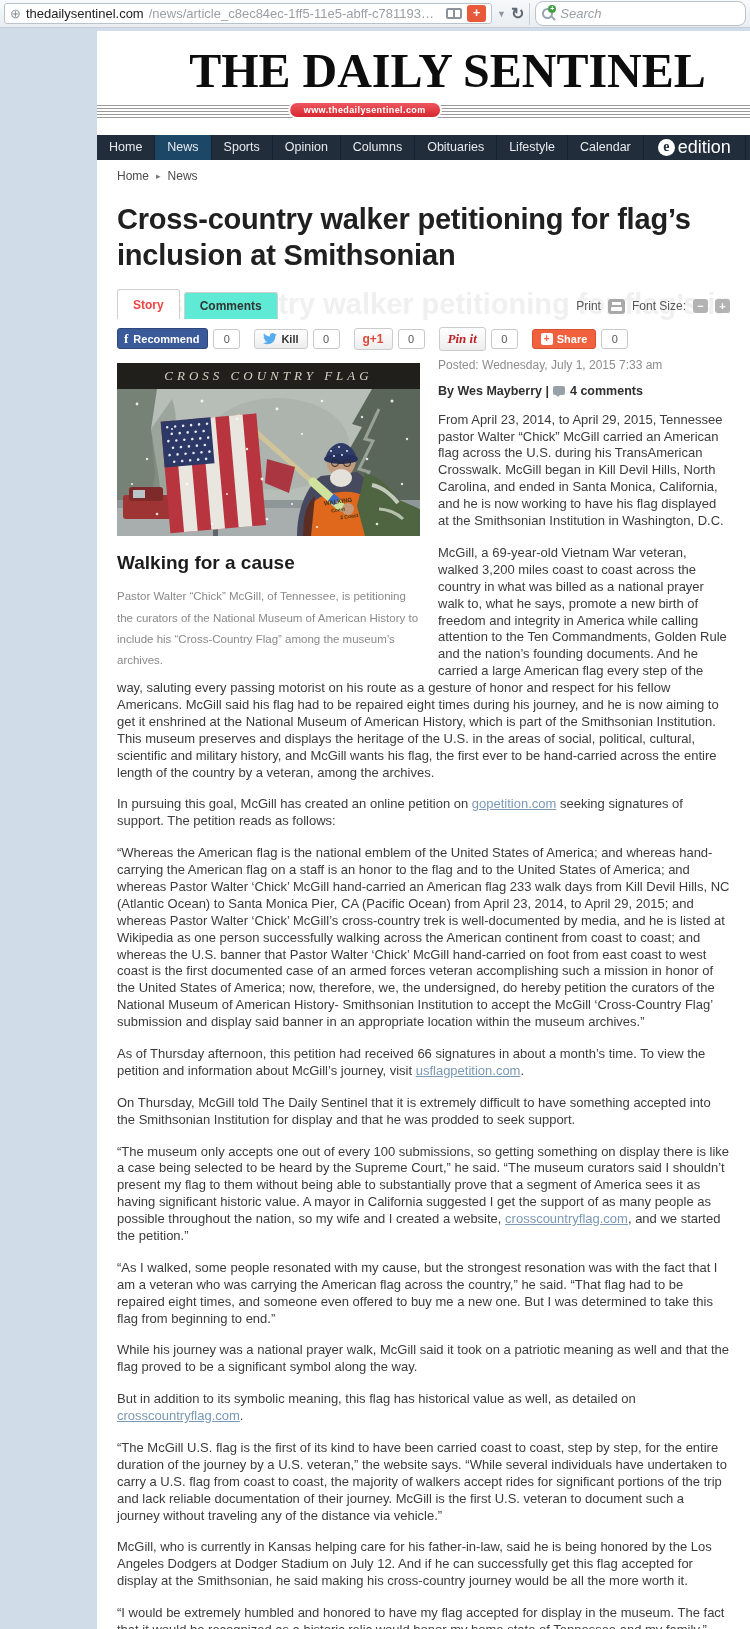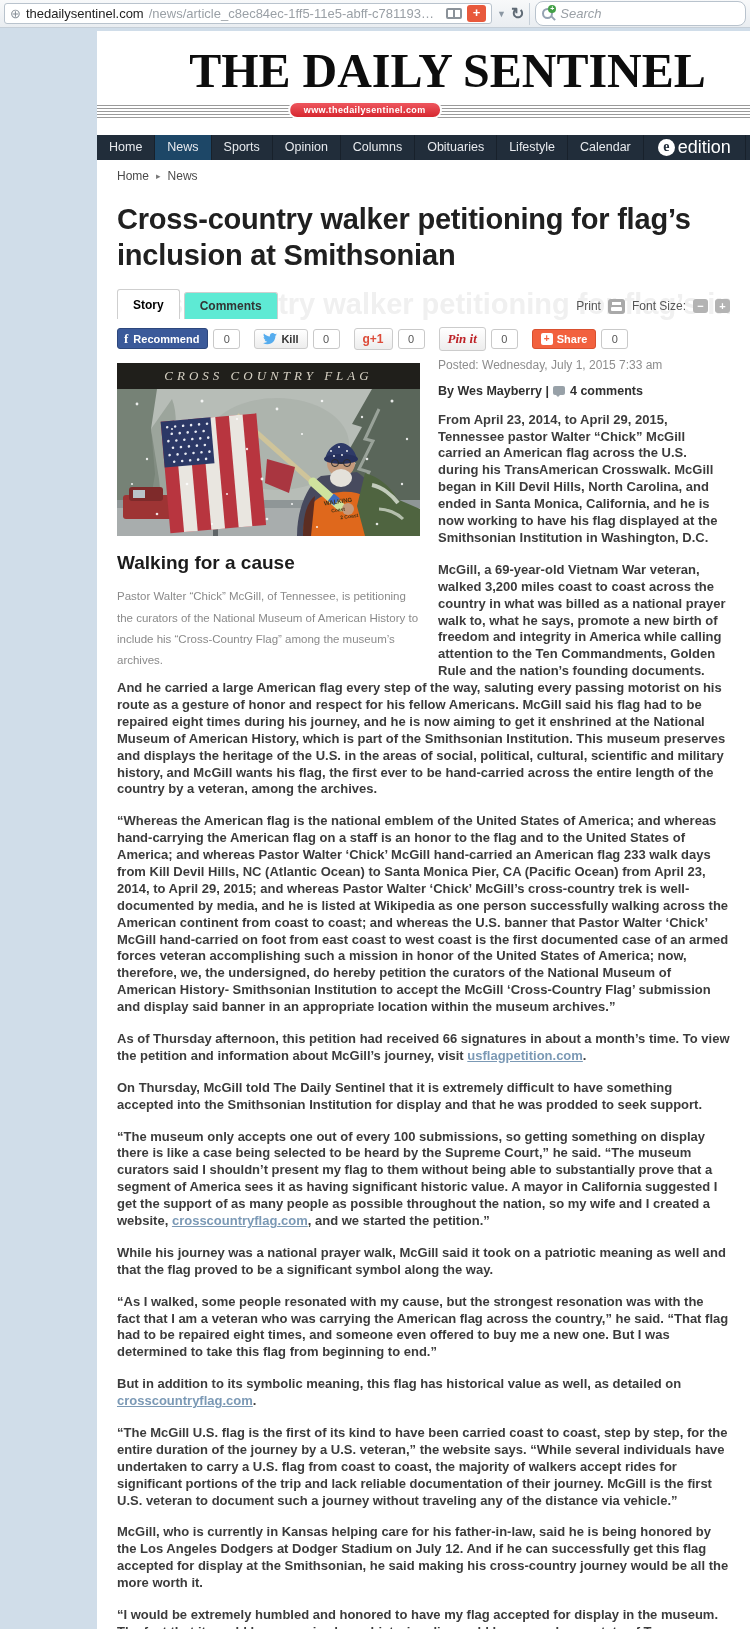--- a/index.html
+++ b/index.html
@@ -71,21 +71,21 @@
   .crumb-arrow { color: #777; font-size: 9px; }
   
   .headline { margin: 15px 20px 0; font-size: 29px; font-weight: bold; color: #202020; line-height: 1.24; letter-spacing: -0.2px; }
   
   .tabs-row { position: relative; margin: 17px 20px 0; height: 28px; display: flex; align-items: flex-end; }
   .ghost-title { position: absolute; left: 0; top: -3px; width: 100%; overflow: hidden; white-space: nowrap;
     font-size: 29px; font-weight: bold; color: #f0f0f0; z-index: 0; pointer-events: none; }
   .tab { position: relative; z-index: 1; font-size: 12px; font-weight: bold; color: #333;
     background: #5eead4; border: 1px solid #cfcfcf; border-bottom: none; border-radius: 3px 3px 0 0;
     padding: 6px 15px; margin-right: 4px; cursor: pointer; }
-  .tab.active { background: #fff; color: #000000; padding: 8px 15px 7px; }
+  .tab.active { background: #fff; color: #ef4444; padding: 8px 15px 7px; }
   .story-tools { margin-left: auto; display: flex; align-items: center; gap: 7px; font-size: 12px; color: #555;
     z-index: 1; padding-bottom: 5px; }
   .print-box { width: 17px; height: 15px; background: #a9a9a9; border-radius: 3px; position: relative; cursor: pointer; }
   .print-box::before { content:""; position: absolute; left: 4px; top: 3px; width: 9px; height: 3px; background: #fff; }
   .print-box::after { content:""; position: absolute; left: 3px; top: 8px; width: 11px; height: 4px; background: #fff; border-radius: 1px; }
   .size-btn { width: 15px; height: 14px; background: #b3b3b3; border-radius: 3px; color: #fff; font-weight: bold;
     font-size: 11px; line-height: 14px; text-align: center; cursor: pointer; }
   
   .social-row { margin: 9px 20px 0; display: flex; align-items: center; gap: 5px; height: 22px; }
   .count-box { min-width: 27px; text-align: center; border: 1px solid #c9c9c9; border-radius: 3px;
@@ -107,21 +107,21 @@
   .photo-banner { background: #201f1b; color: #d6d1c4; font-family: "Liberation Serif", serif;
     font-size: 13px; letter-spacing: 4px; text-align: center; padding: 5px 0 4px; font-style: italic; }
   .photo-box svg { display: block; }
   .photo-headline { font-size: 19px; font-weight: bold; color: #1c1c1c; margin: 15px 0 11px; }
   .photo-caption { font-size: 11.5px; color: #8a8a8a; line-height: 1.85; }
   .posted { margin: 4px 0 0; color: #8d8d8d; font-size: 12px; }
   .byline { margin: 10px 0 12px; font-weight: bold; font-size: 12.5px; color: #2f2f2f; display: flow-root; }
   .bubble { display: inline-block; width: 12px; height: 9px; background: #98a1a8; border-radius: 2px;
     position: relative; margin: 0 5px 0 4px; }
   .bubble::after { content:""; position: absolute; left: 2px; bottom: -5px; border: 3px solid transparent; border-top-color: #98a1a8; }
-  .article-body p { margin: 0 0 15px; font-weight: bold; }
+  .article-body p { margin: 0 0 15px; }
   .article-body a { color: #7b99b5; text-decoration: underline; cursor: pointer; }
 </style>
 </head>
 <body>
 
 <div class="browser-bar">
   <div class="url-field">
     <span class="globe">⊕</span>
     <span class="url-domain">thedailysentinel.com</span>
     <span class="url-path">/news/article_c8ec84ec-1ff5-11e5-abff-c781193df20c.html</span>
@@ -342,26 +342,27 @@
     </div>
 
     <p class="posted">Posted: Wednesday, July 1, 2015 7:33 am</p>
     <p class="byline">
       <span>By Wes Mayberry |</span><span class="bubble"></span><span>4 comments</span>
     </p>
 
     <div class="article-body">
         <p>From April 23, 2014, to April 29, 2015, Tennessee pastor Walter “Chick” McGill carried an American flag across the U.S. during his TransAmerican Crosswalk. McGill began in Kill Devil Hills, North Carolina, and ended in Santa Monica, California, and he is now working to have his flag displayed at the Smithsonian Institution in Washington, D.C.</p>
         <p>McGill, a 69-year-old Vietnam War veteran, walked 3,200 miles coast to coast across the country in what was billed as a national prayer walk to, what he says, promote a new birth of freedom and integrity in America while calling attention to the Ten Commandments, Golden Rule and the nation’s founding documents. And he carried a large American flag every step of the way, saluting every passing motorist on his route as a gesture of honor and respect for his fellow Americans. McGill said his flag had to be repaired eight times during his journey, and he is now aiming to get it enshrined at the National Museum of American History, which is part of the Smithsonian Institution. This museum preserves and displays the heritage of the U.S. in the areas of social, political, cultural, scientific and military history, and McGill wants his flag, the first ever to be hand-carried across the entire length of the country by a veteran, among the archives.</p>
+        <p>In pursuing this goal, McGill has created an online petition on <a href="#">gopetition.com</a> seeking signatures of support. The petition reads as follows:</p>
         <p>“Whereas the American flag is the national emblem of the United States of America; and whereas hand-carrying the American flag on a staff is an honor to the flag and to the United States of America; and whereas Pastor Walter ‘Chick’ McGill hand-carried an American flag 233 walk days from Kill Devil Hills, NC (Atlantic Ocean) to Santa Monica Pier, CA (Pacific Ocean) from April 23, 2014, to April 29, 2015; and whereas Pastor Walter ‘Chick’ McGill’s cross-country trek is well-documented by media, and he is listed at Wikipedia as one person successfully walking across the American continent from coast to coast; and whereas the U.S. banner that Pastor Walter ‘Chick’ McGill hand-carried on foot from east coast to west coast is the first documented case of an armed forces veteran accomplishing such a mission in honor of the United States of America; now, therefore, we, the undersigned, do hereby petition the curators of the National Museum of American History- Smithsonian Institution to accept the McGill ‘Cross-Country Flag’ submission and display said banner in an appropriate location within the museum archives.”</p>
         <p>As of Thursday afternoon, this petition had received 66 signatures in about a month’s time. To view the petition and information about McGill’s journey, visit <a href="#">usflagpetition.com</a>.</p>
         <p>On Thursday, McGill told The Daily Sentinel that it is extremely difficult to have something accepted into the Smithsonian Institution for display and that he was prodded to seek support.</p>
         <p>“The museum only accepts one out of every 100 submissions, so getting something on display there is like a case being selected to be heard by the Supreme Court,” he said. “The museum curators said I shouldn’t present my flag to them without being able to substantially prove that a segment of America sees it as having significant historic value. A mayor in California suggested I get the support of as many people as possible throughout the nation, so my wife and I created a website, <a href="#">crosscountryflag.com</a>, and we started the petition.”</p>
+        <p>“As I walked, some people resonated with my cause, but the strongest resonation was with the fact that I am a veteran who was carrying the American flag across the country,” he said. “That flag had to be repaired eight times, and someone even offered to buy me a new one. But I was determined to take this flag from beginning to end.”</p>
         <p>While his journey was a national prayer walk, McGill said it took on a patriotic meaning as well and that the flag proved to be a significant symbol along the way.</p>
-        <p>“As I walked, some people resonated with my cause, but the strongest resonation was with the fact that I am a veteran who was carrying the American flag across the country,” he said. “That flag had to be repaired eight times, and someone even offered to buy me a new one. But I was determined to take this flag from beginning to end.”</p>
         <p>But in addition to its symbolic meaning, this flag has historical value as well, as detailed on <a href="#">crosscountryflag.com</a>.</p>
         <p>“The McGill U.S. flag is the first of its kind to have been carried coast to coast, step by step, for the entire duration of the journey by a U.S. veteran,” the website says. “While several individuals have undertaken to carry a U.S. flag from coast to coast, the majority of walkers accept rides for significant portions of the trip and lack reliable documentation of their journey. McGill is the first U.S. veteran to document such a journey without traveling any of the distance via vehicle.”</p>
         <p>McGill, who is currently in Kansas helping care for his father-in-law, said he is being honored by the Los Angeles Dodgers at Dodger Stadium on July 12. And if he can successfully get this flag accepted for display at the Smithsonian, he said making his cross-country journey would be all the more worth it.</p>
         <p>“I would be extremely humbled and honored to have my flag accepted for display in the museum. The fact that it would be recognized as a historic relic would honor my home state of Tennessee and my family,” McGill said. “There is a long history of military service in my family, and even though I served two-and-a-half years in Vietnam, I do not consider myself a war hero. So having this flag on display would be my special contribution to my family, state and this nation.”</p>
       </div>
   </div>
 
 </div>
 
 </body></html>

